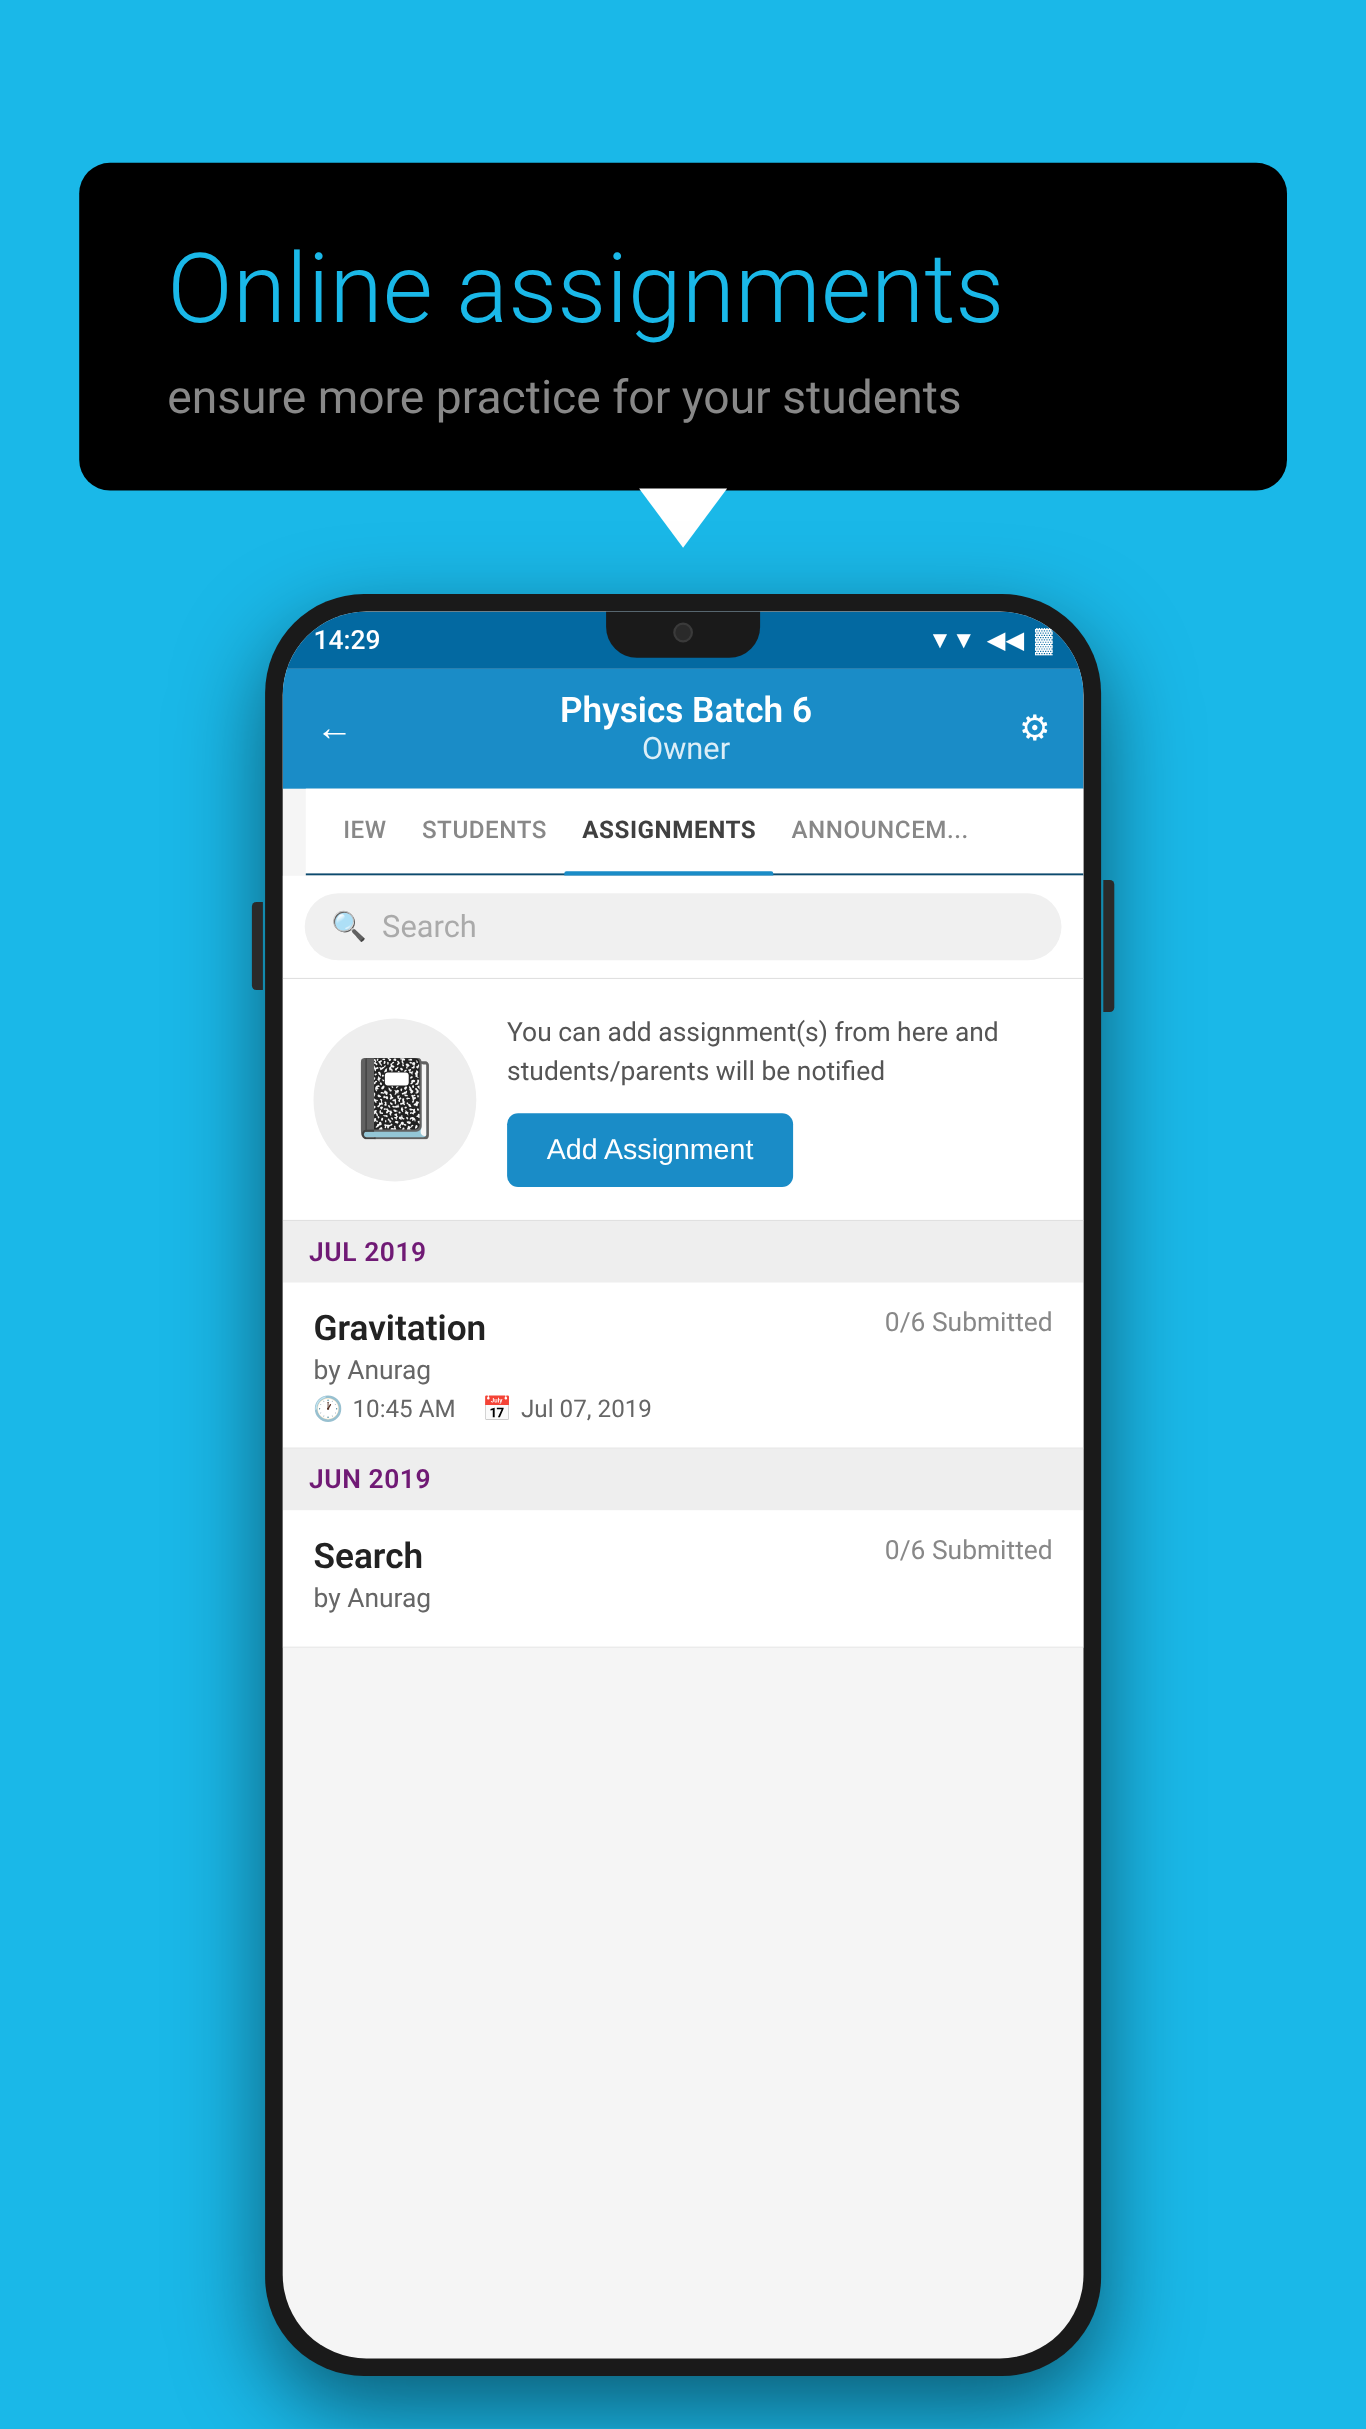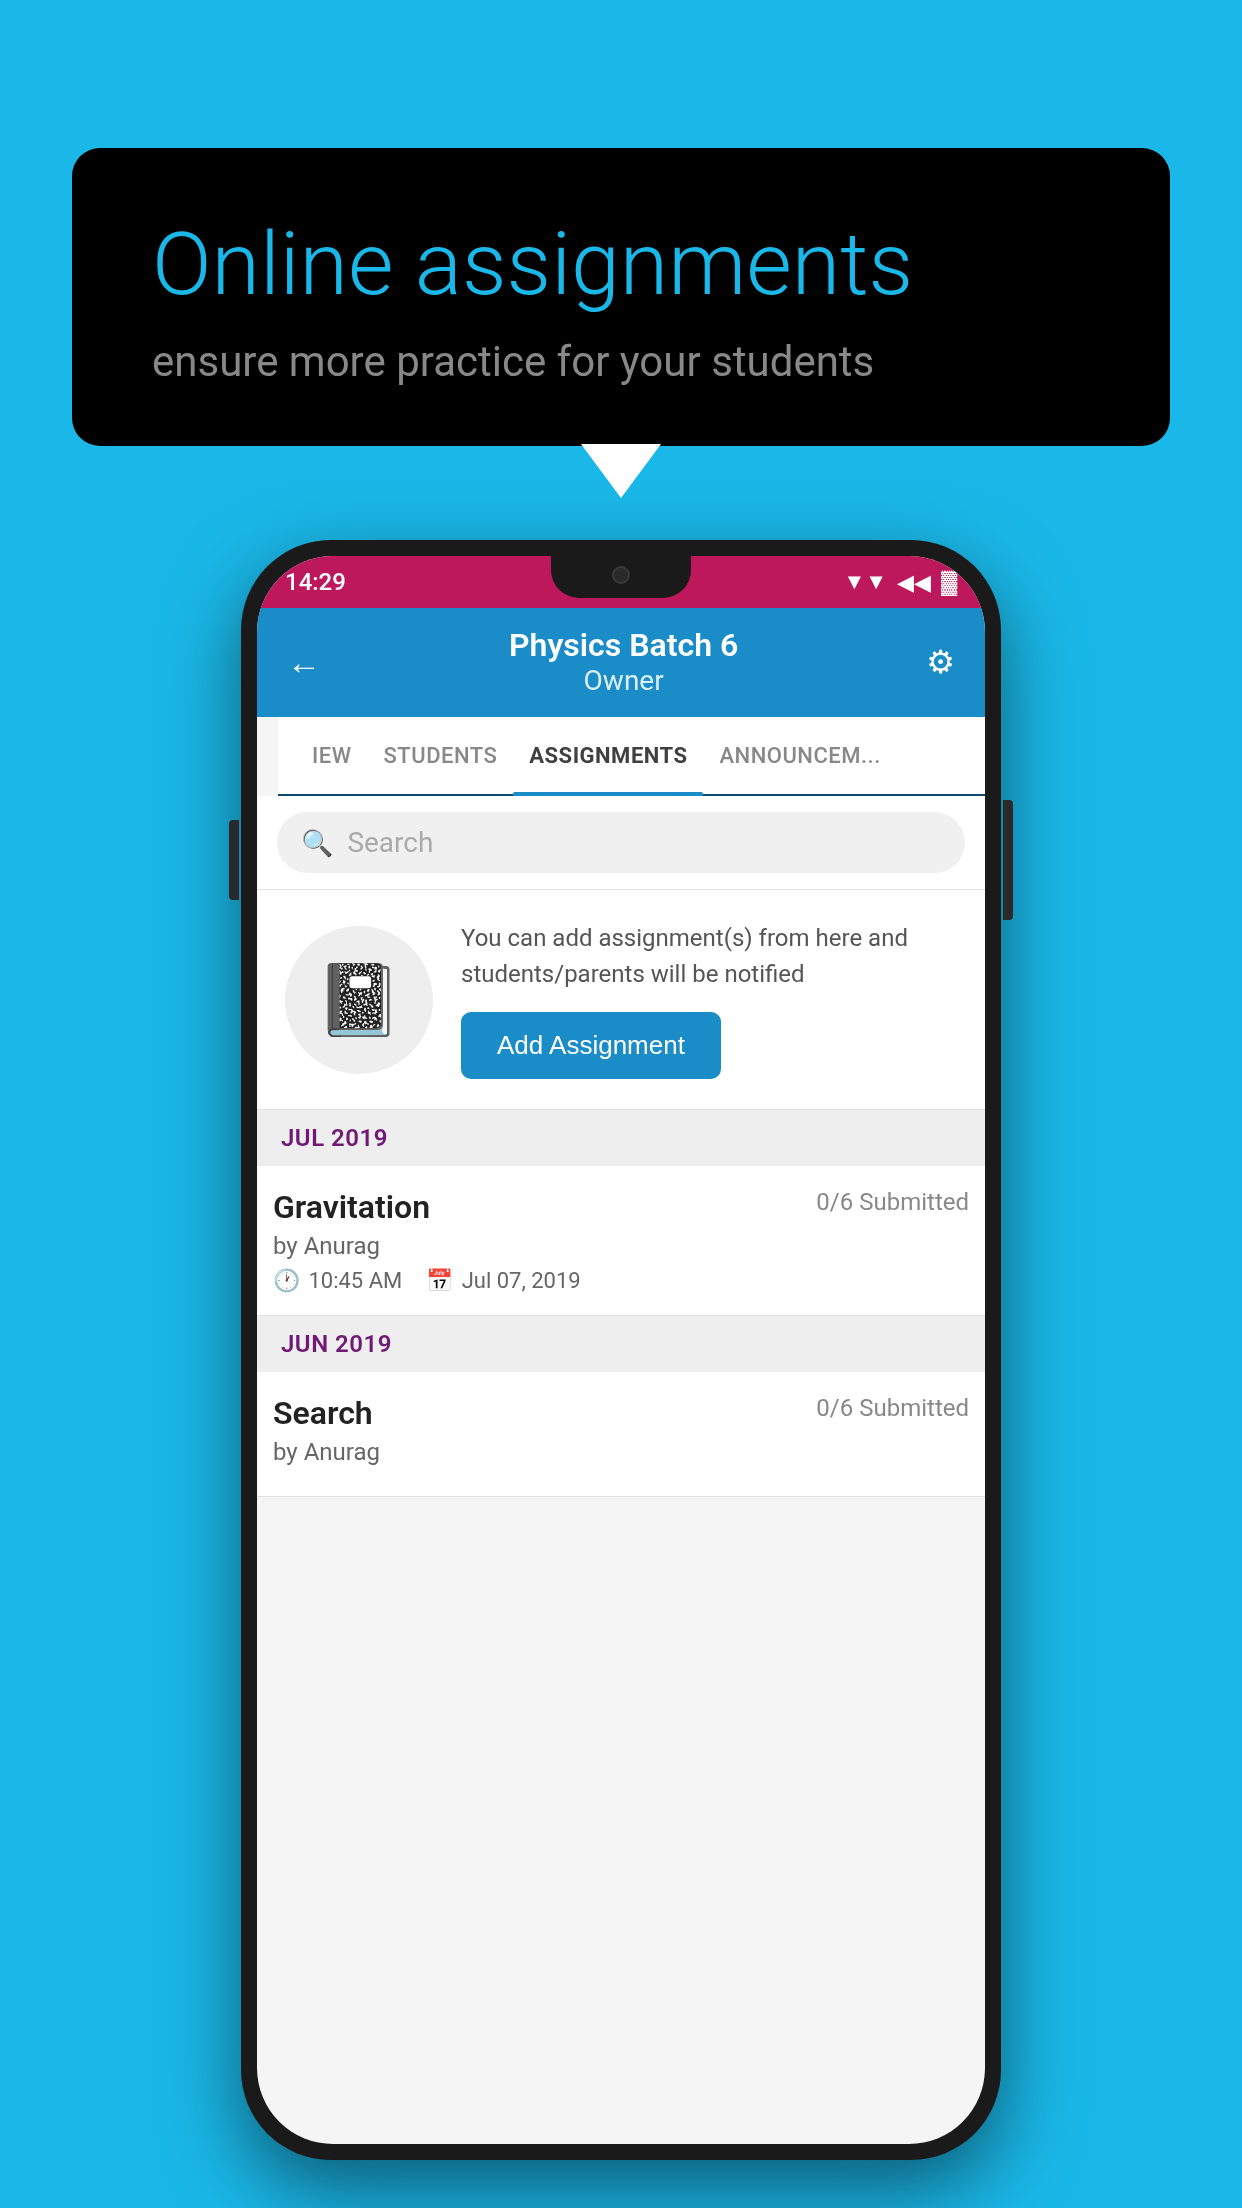--- a/index.html
+++ b/index.html
@@ -128,21 +128,21 @@
       border-radius: 50%;
       position: absolute;
       top: 10px;
       left: 50%;
       transform: translateX(-50%);
       border: 2px solid #3a3a3a;
     }
 
     
     .status-bar {
-      background: #be185d;
+      background: #0369a1;
       height: 52px;
       display: flex;
       align-items: center;
       justify-content: space-between;
       padding: 0 28px;
       position: relative;
     }
 
     .status-time {
       color: white;
@@ -321,21 +321,21 @@
       padding: 14px 24px;
       font-size: 24px;
       color: #701a75;
       font-weight: 600;
       letter-spacing: 0.5px;
     }
 
     
     .assignment-item {
       background: white;
-      padding: 22px 16px;
+      padding: 22px 28px;
       border-bottom: 1px solid #e0e0e0;
     }
 
     .assignment-item-header {
       display: flex;
       justify-content: space-between;
       align-items: flex-start;
       margin-bottom: 6px;
     }
 

